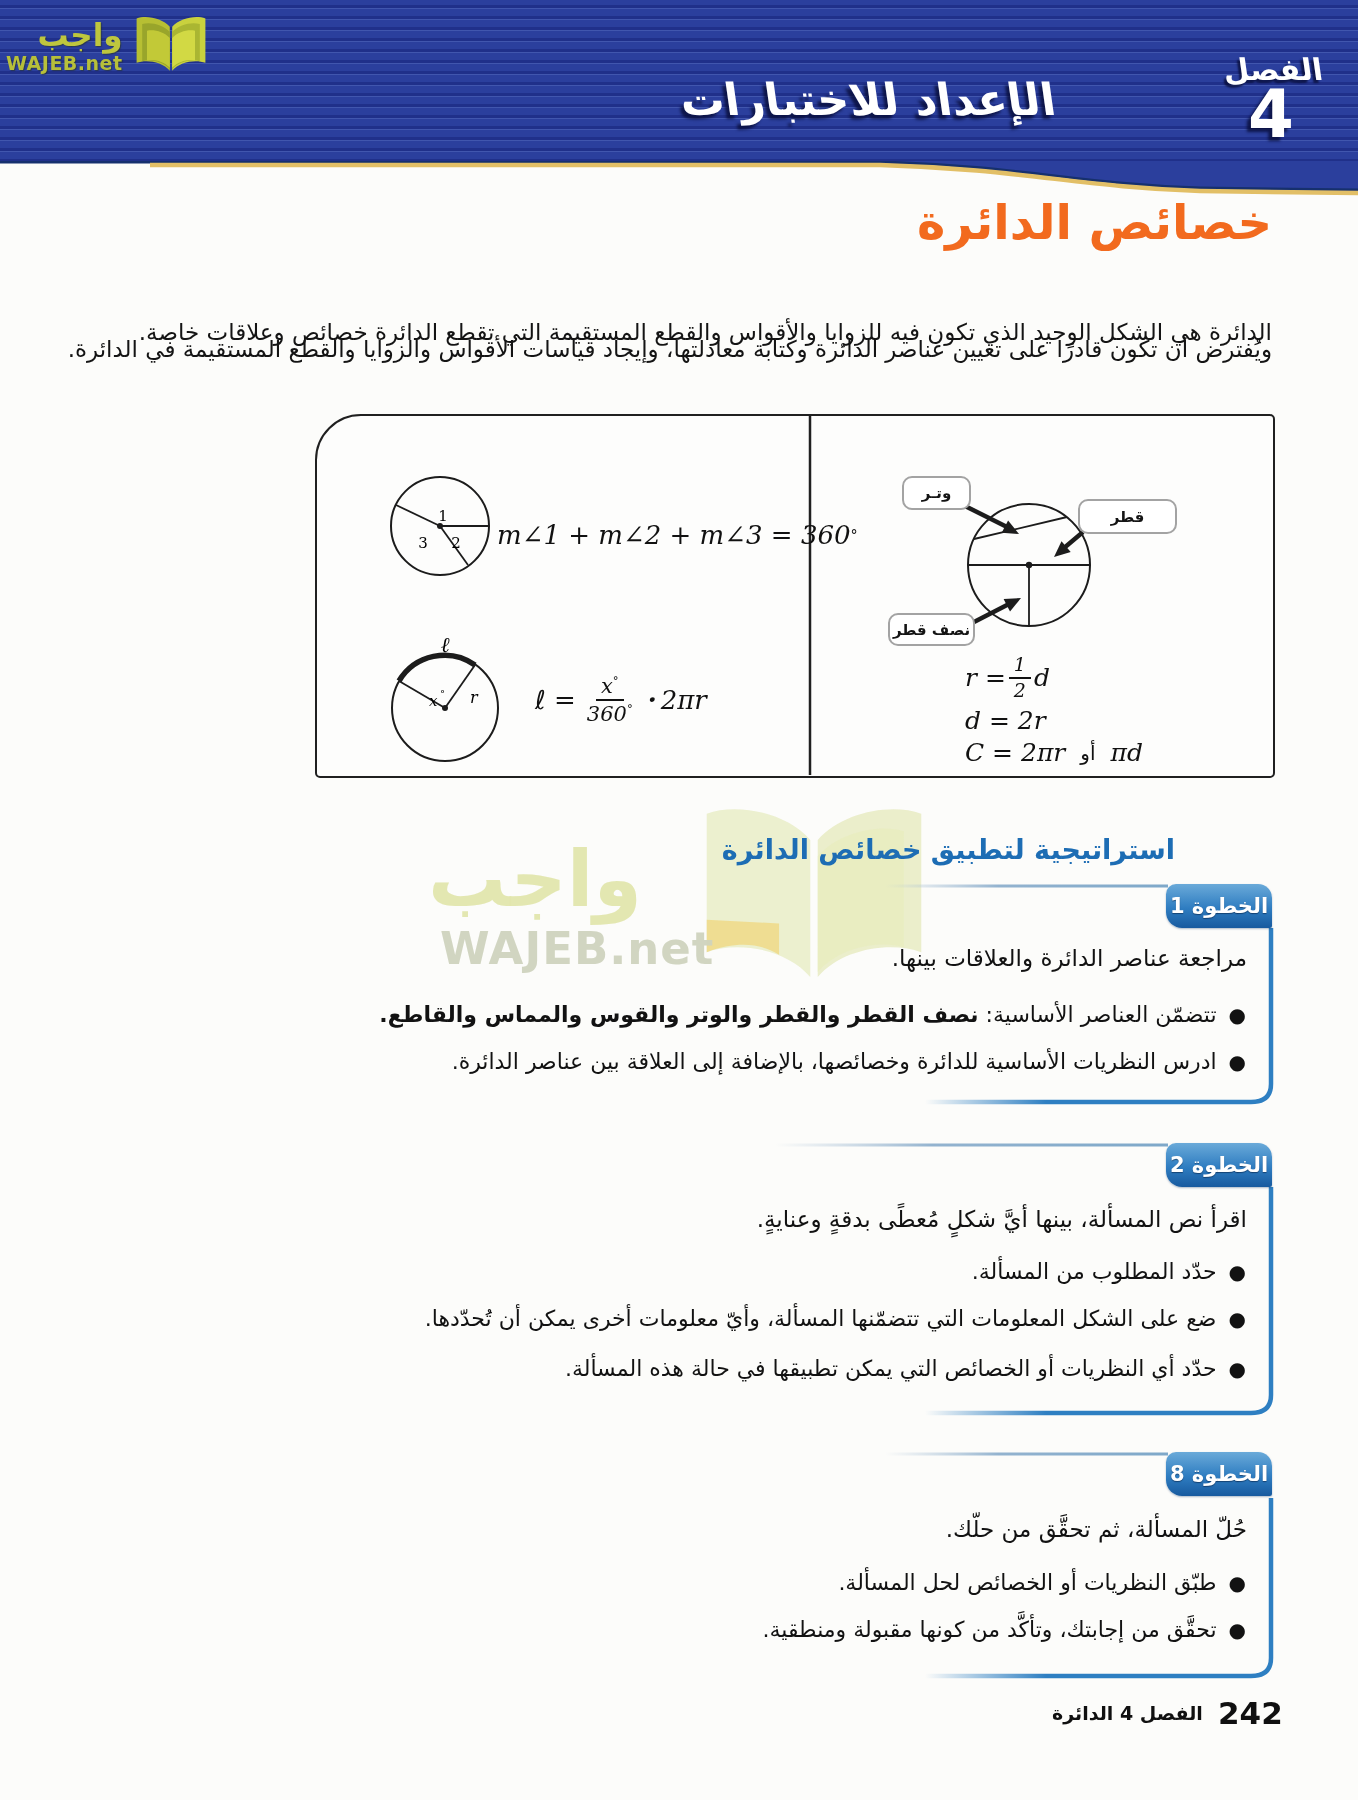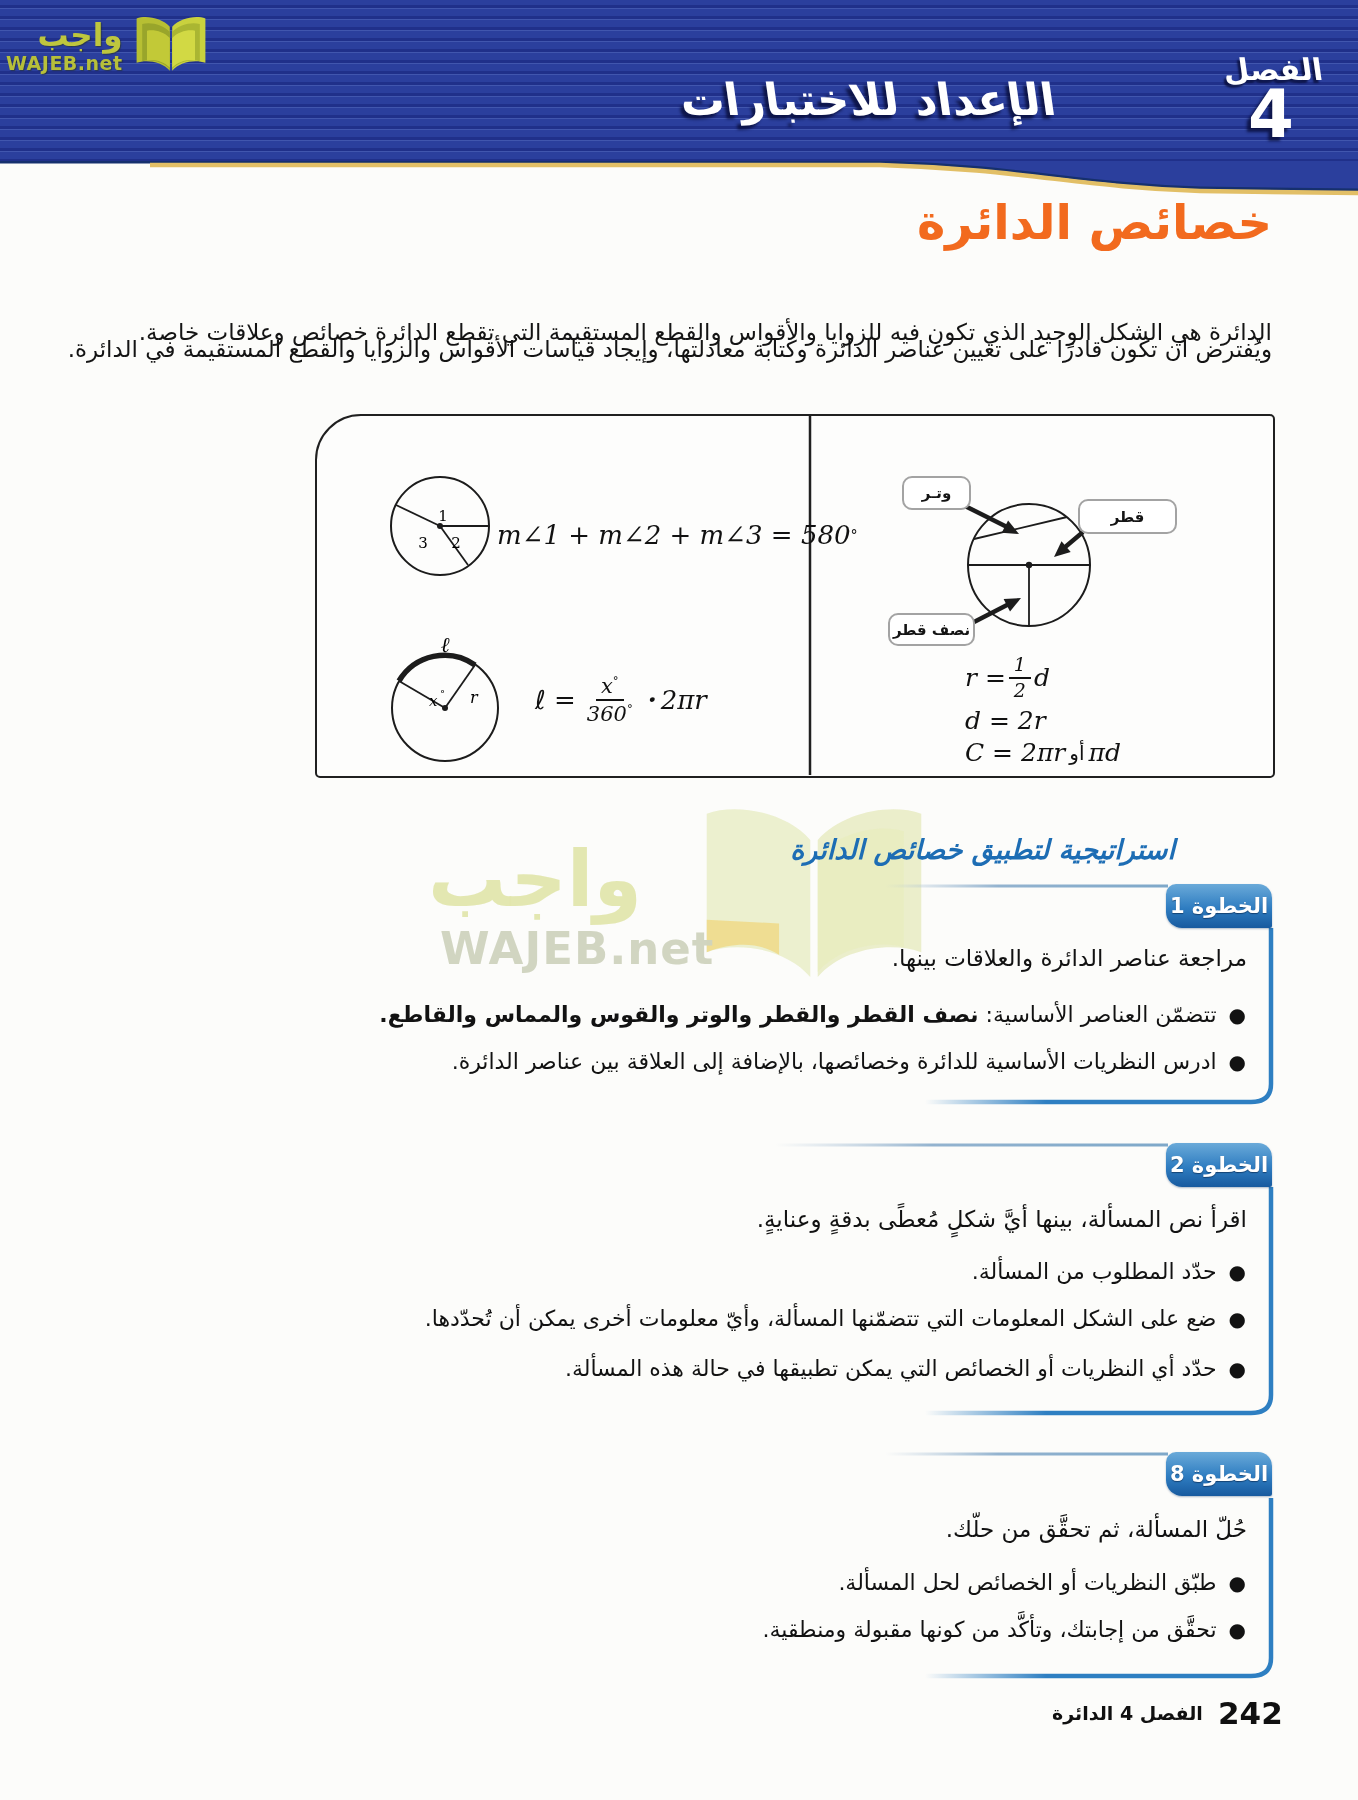--- a/index.html
+++ b/index.html
@@ -44,21 +44,21 @@
   .frac{display:inline-flex;flex-direction:column;align-items:center;vertical-align:middle;margin:0 6px;}
   .frac .num{display:block;border-bottom:2px solid #111;padding:0 5px 1px;line-height:1.15;}
   .frac .den{display:block;padding:1px 5px 0;line-height:1.15;}
 
   
   .wm{pointer-events:none;}
   .wm-brand{left:428px;top:834px;font-size:78px;font-weight:bold;color:rgba(226,230,173,.95);}
   .wm-site{left:440px;top:922px;font-size:45px;font-weight:bold;color:rgba(207,211,190,.95);letter-spacing:1px;}
 
   
-  .strategy-heading{right:183px;top:834px;font-size:27px;font-weight:bold;color:#1d6db4;font-style:italic;}
+  .strategy-heading{right:183px;top:834px;font-size:27px;font-weight:bold;color:#1d6db4;}
   .step-tab{position:absolute;width:106px;height:44px;border-radius:10px 14px 2px 16px;
     background:linear-gradient(180deg,#6aaad9 0%,#2f7dc1 55%,#175a9f 100%);
     display:flex;align-items:center;justify-content:center;color:#fff;font-weight:bold;font-size:21px;
     text-shadow:0 1px 1px rgba(0,20,50,.5);box-shadow:0 1px 2px rgba(20,60,110,.35);}
   .step-intro{font-size:23px;line-height:1.4;color:#121212;}
   .bullet-row{display:flex;align-items:flex-start;gap:12px;font-size:22px;line-height:1.4;color:#121212;}
   .bullet-dot{font-size:20px;line-height:1.5;}
   .emph{font-weight:bold;}
 
   
@@ -156,21 +156,21 @@
         <polygon points="704,182 693,195.5 686.6,183.1" fill="#1c1c1c"></polygon>
       </g>
     </g>
   </svg>
 
   <div class="fig-label rtl" style="left:585px;top:60px;width:65px;height:30px;">وتـر</div>
   <div class="fig-label rtl" style="left:761px;top:83px;width:95px;height:31px;">قطر</div>
   <div class="fig-label rtl" style="left:571px;top:197px;width:83px;height:29px;">نصف قطر</div>
 
   <div class="math" style="left:180px;top:104px;font-size:26px;">
-    <span>m∠1 + m∠2 + m∠3 = 580</span>
+    <span>m∠1 + m∠2 + m∠3 = 360</span>
       <sup>°</sup>
   </div>
 
   <div class="math" style="left:218px;top:258px;font-size:26px;">
     <span>ℓ =</span>
     <span class="frac" style="font-size:21px;">
       <span class="num"><span>x</span><sup>°</sup></span>
       <span class="den"><span>360</span><sup>°</sup></span>
     </span>
     <span style="margin:0 4px;font-weight:bold;">·</span>
@@ -183,21 +183,21 @@
       <span class="num">1</span>
       <span class="den">2</span>
     </span>
     <span>d</span>
   </div>
 
   <div class="math" style="left:648px;top:290px;font-size:25px;">d = 2r</div>
 
   <div class="math" style="left:648px;top:322px;font-size:25px;">
     <span>C = 2πr</span>
-    <span class="rtl" style="font-style:normal;font-size:20px;margin:0 4px;font-family:'DejaVu Sans',sans-serif;">أو</span>
+    <span class="rtl" style="font-style:normal;font-size:20px;margin:0 15px;font-family:'DejaVu Sans',sans-serif;">أو</span>
     <span>πd</span>
   </div>
 </div>
 
 <div class="abs strategy-heading rtl nowrap">استراتيجية لتطبيق خصائص الدائرة</div>
 
 <svg class="abs" style="left:455px;top:878px;" width="826" height="240" viewBox="0 0 826 240">
   <defs>
     <linearGradient id="fadeA" x1="470" y1="0" x2="816" y2="0" gradientUnits="userSpaceOnUse">
       <stop offset="0" stop-color="#2e7fc2" stop-opacity="0"></stop>

